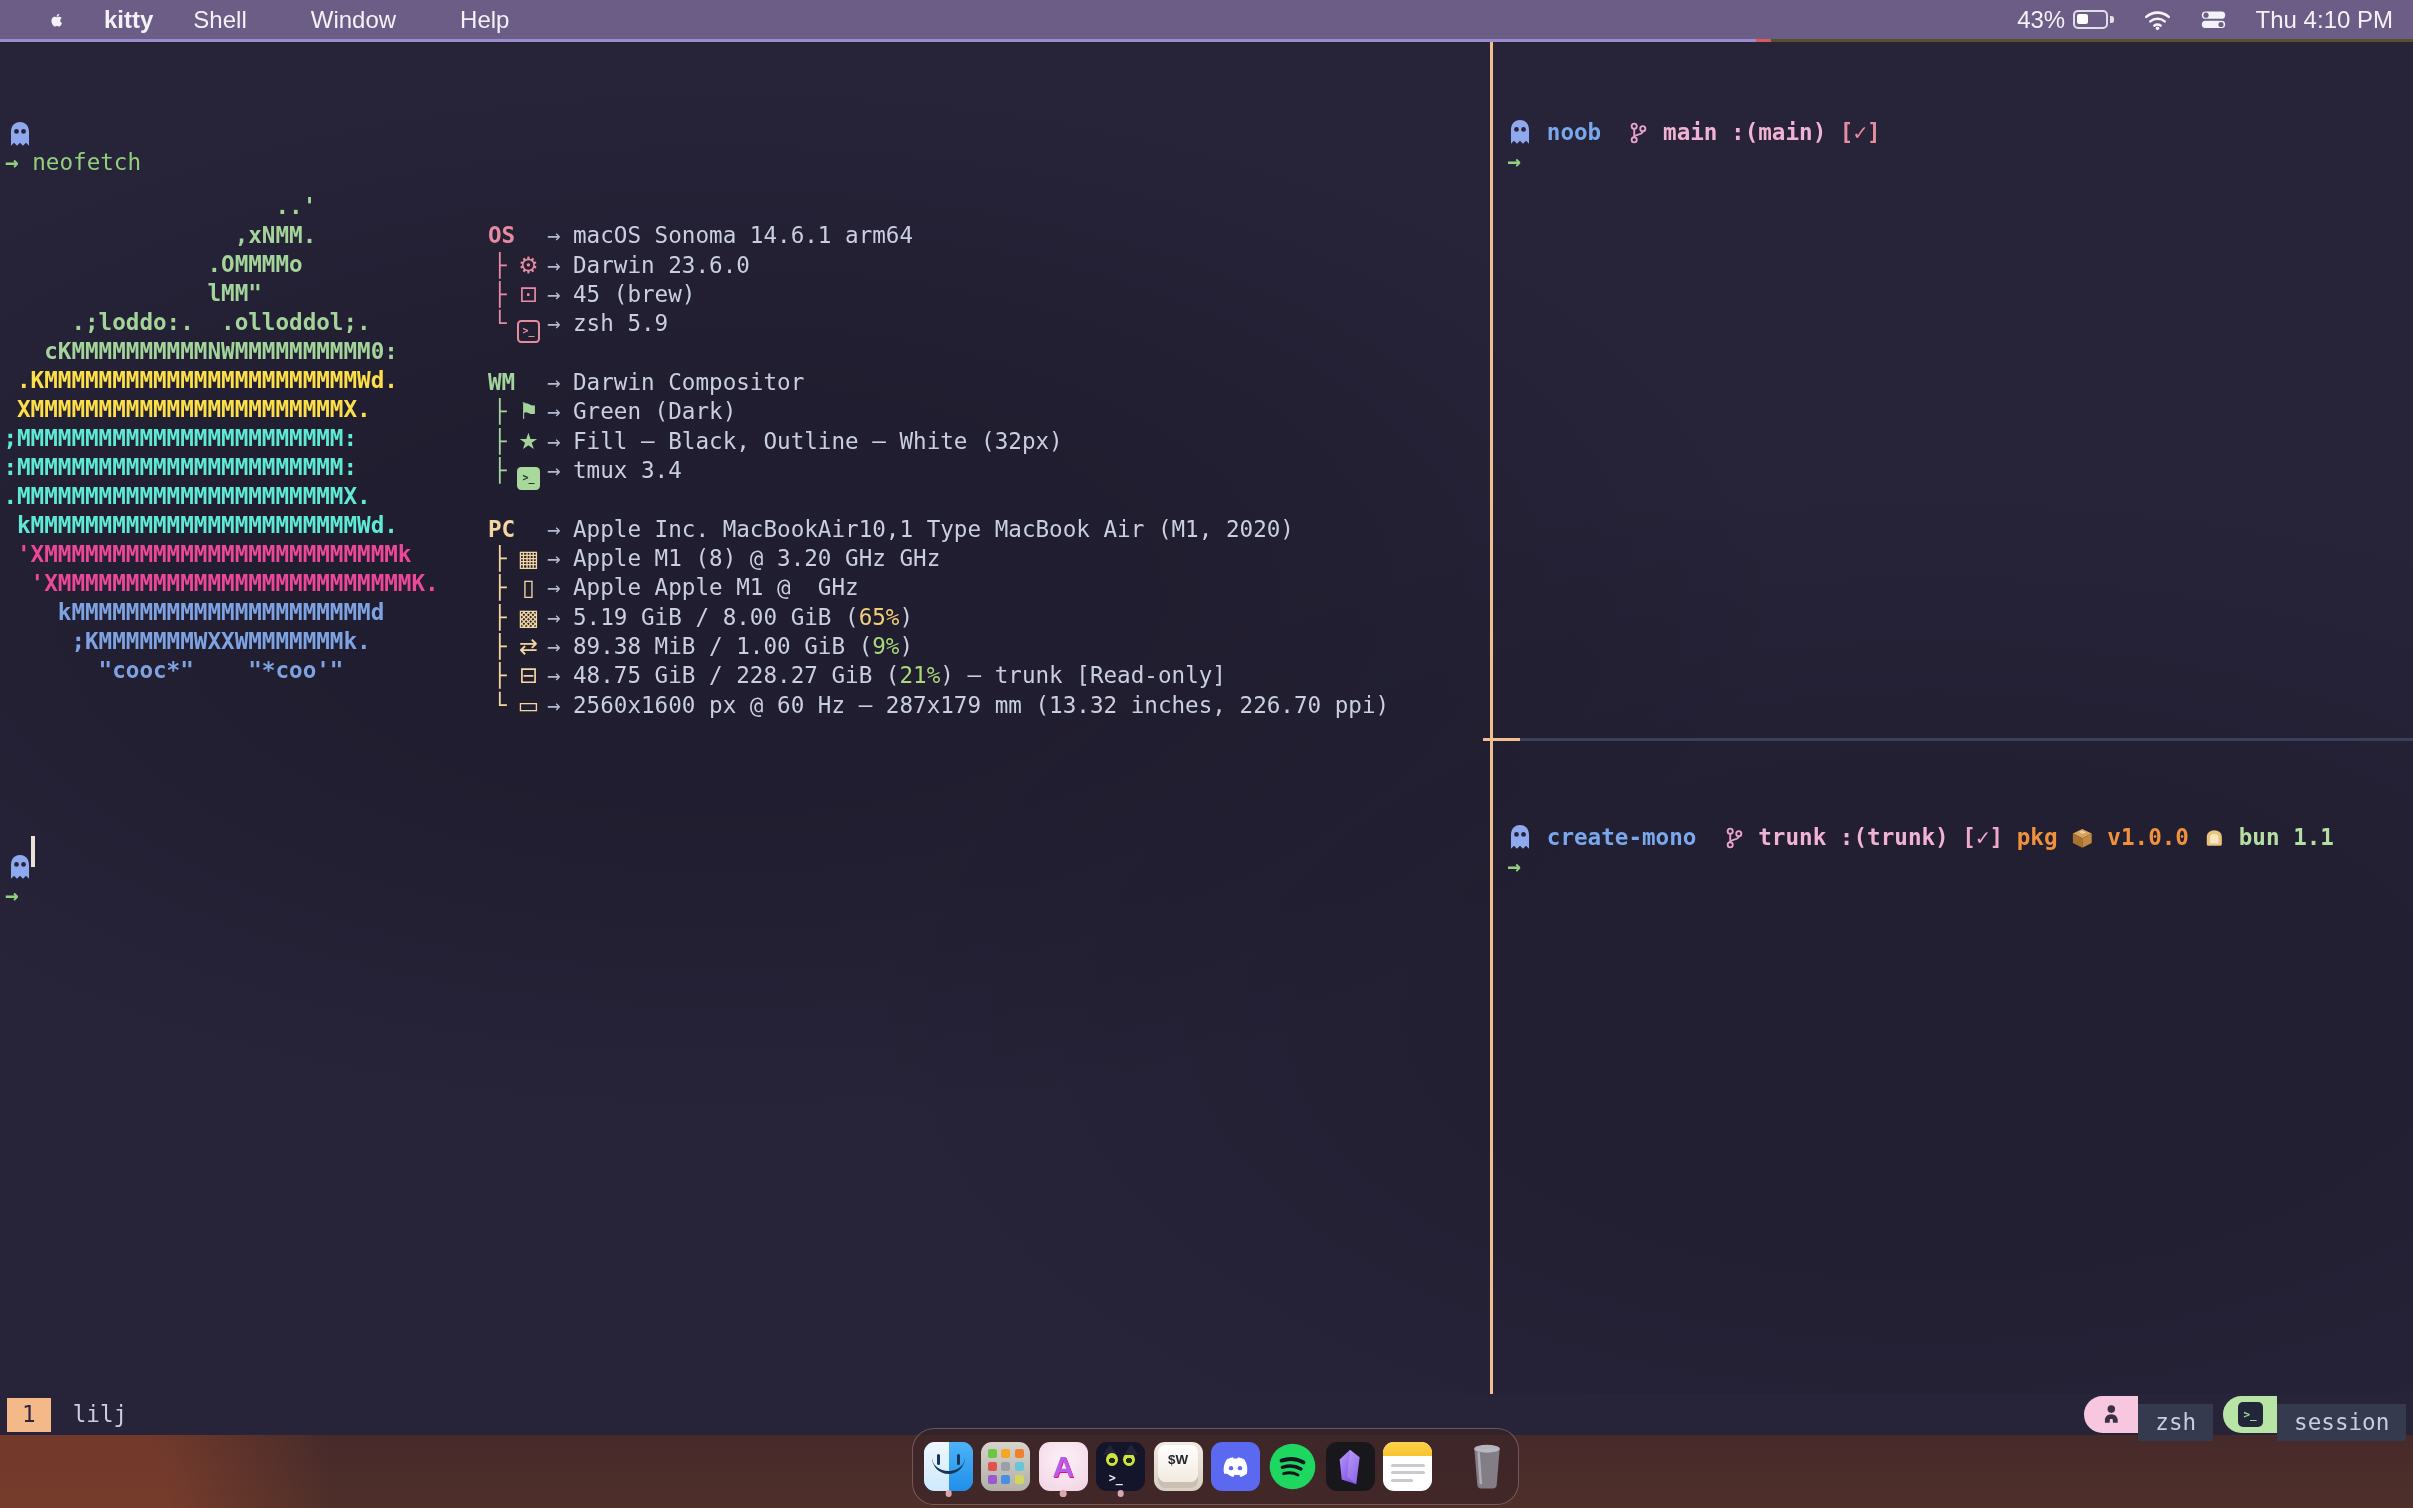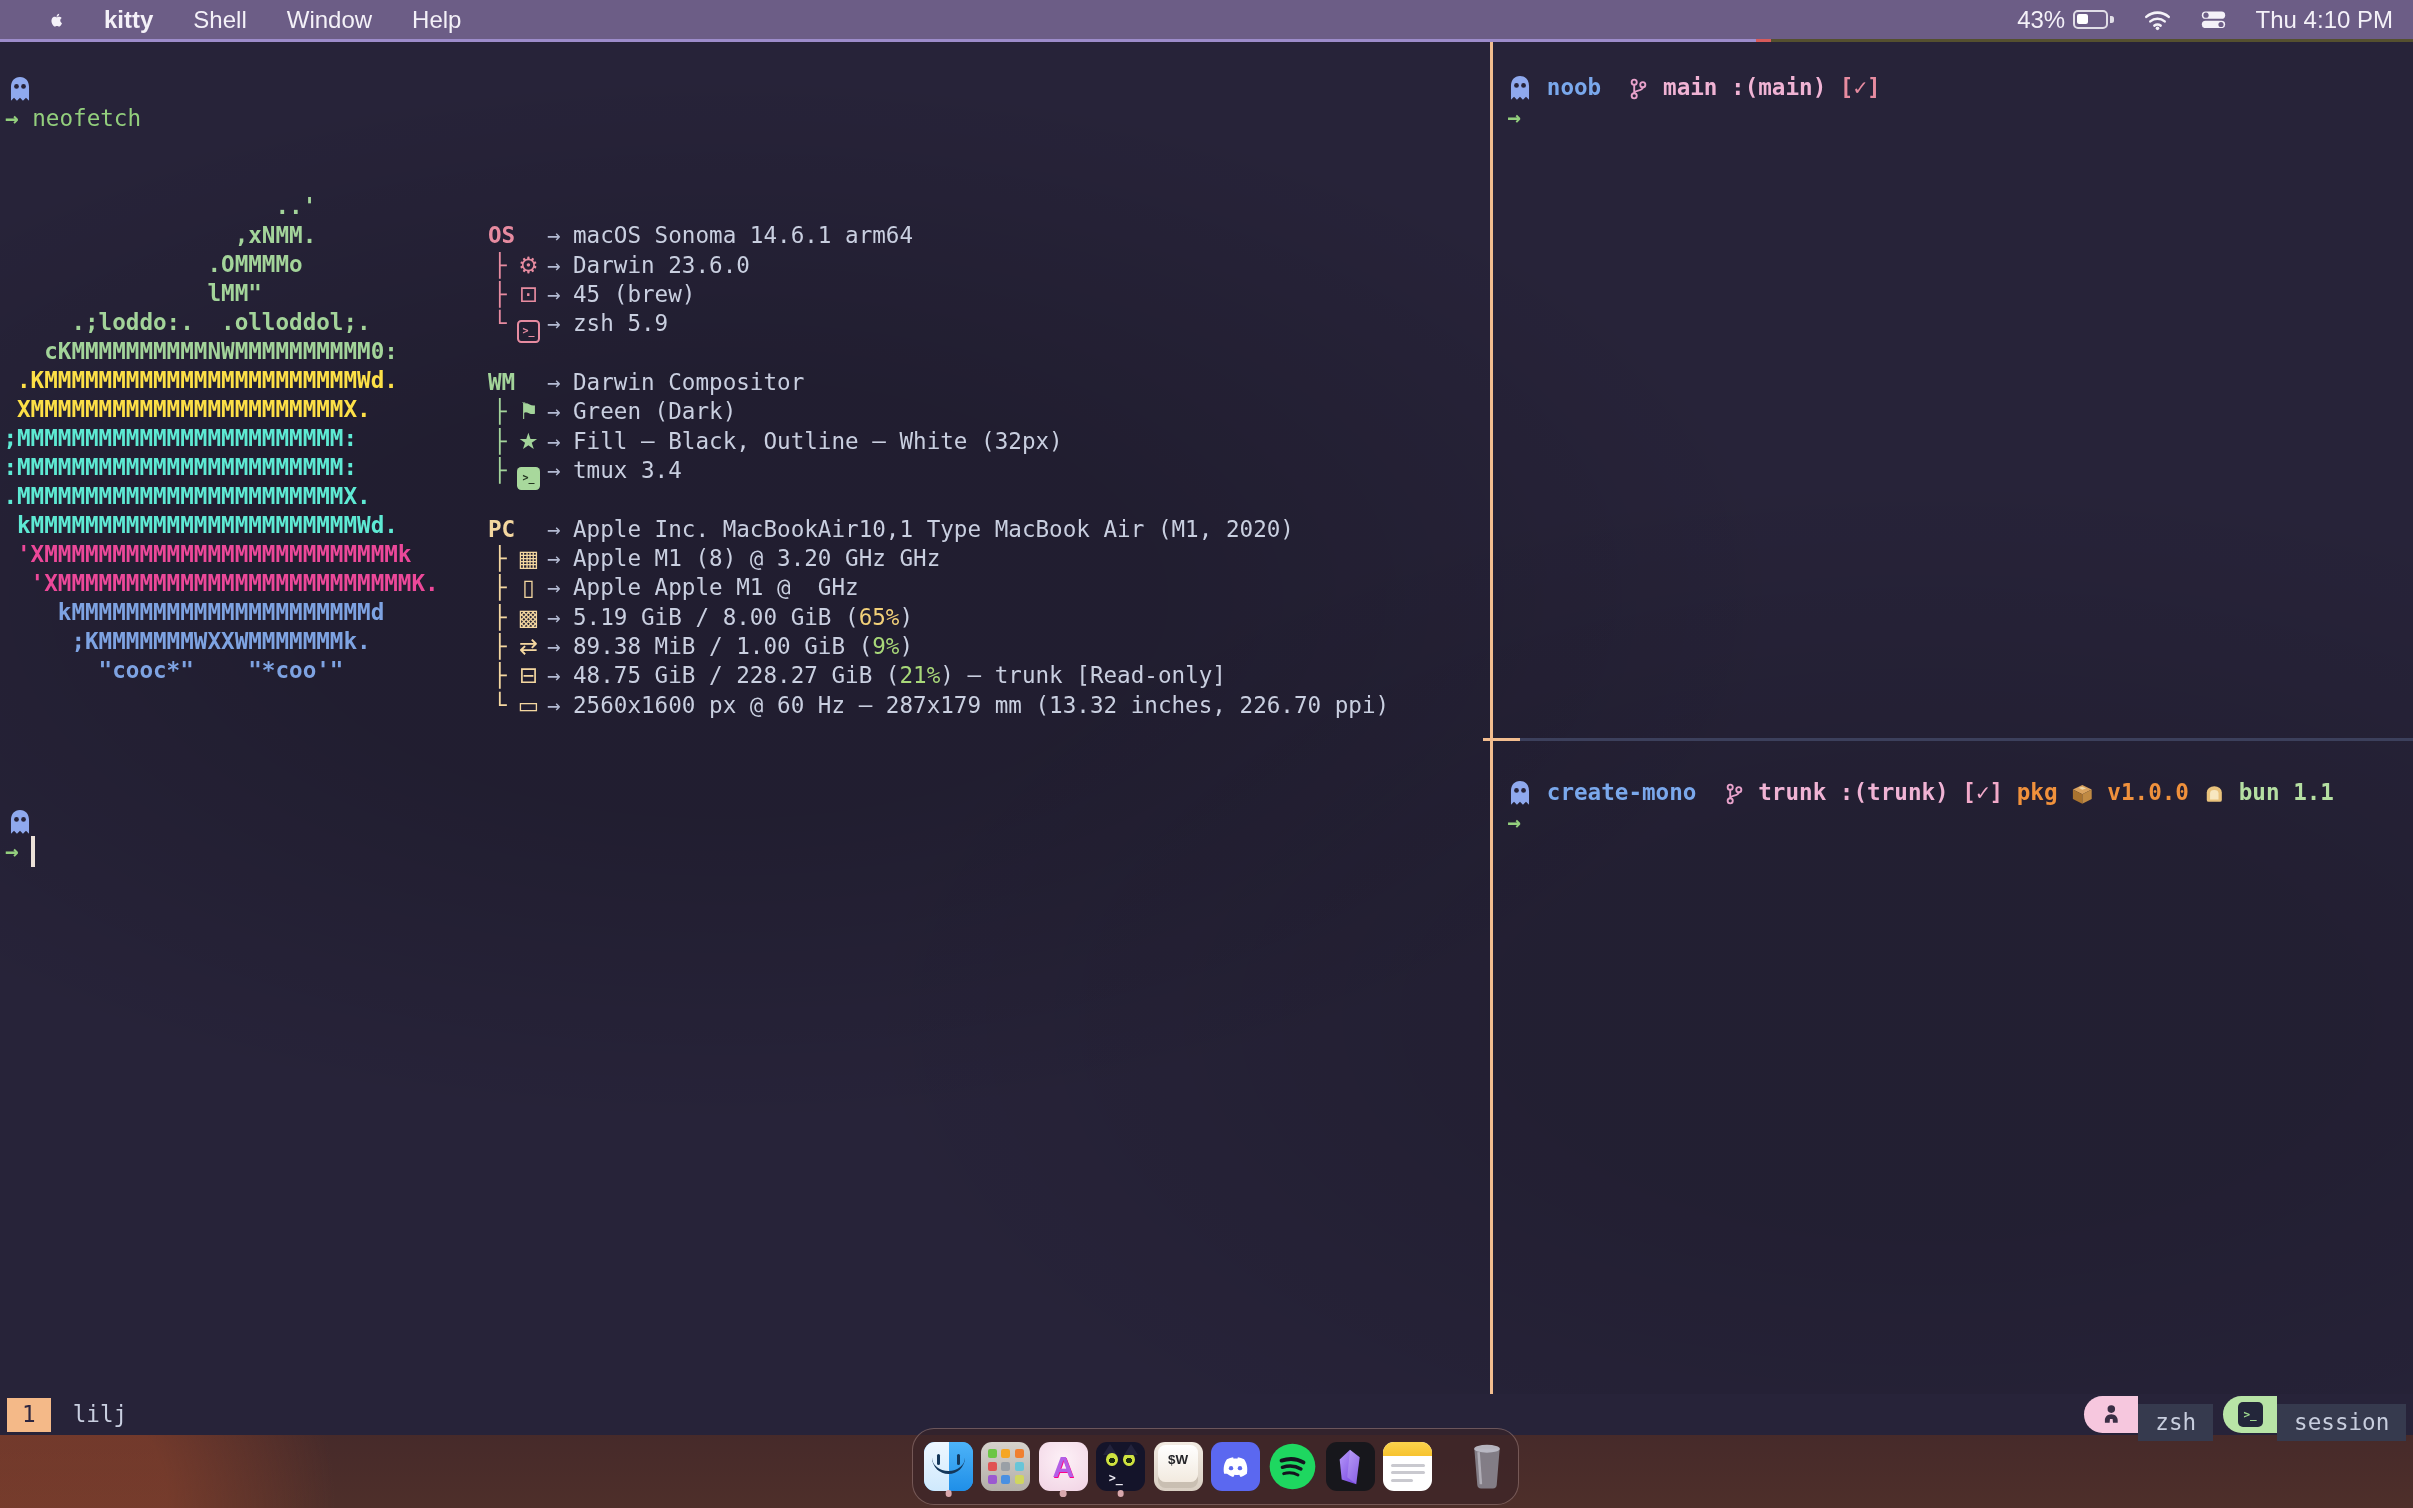--- a/index.html
+++ b/index.html
@@ -40,21 +40,21 @@
   .a-green{color:#a3d49a} .a-yellow{color:#fde047} .a-rose{color:#5eead4} .a-pink{color:#ec4899} .a-blue{color:#7ea3e2}
 
   .pane { position:absolute; }
   .pane-left { left:0; top:0; width:1490px; height:1352px; }
   .vsplit { position:absolute; left:1490px; top:0; width:2.5px; height:1352px; background:#f2bd8f; }
   .hsplit { position:absolute; left:1493px; top:696px; width:921px; height:2.5px; background:#3c405c; }
   .hstub  { position:absolute; left:1483px; top:696px; width:37px; height:2.5px; background:#f2bd8f; }
   .pane-rtop { left:1493px; top:0; width:921px; height:696px; }
   .pane-rbot { left:1493px; top:699px; width:921px; height:653px; }
 
-  .tline { position:absolute; white-space:pre; display:flex; align-items:center; }
+  .tline { position:absolute; white-space:pre; display:flex; align-items:flex-end;margin-top:44px; }
   .ghost-line { height:29px; }
   pre.art { position:absolute; left:3.4px; top:150px; font-size:22.6px; line-height:29px; font-family:"DejaVu Sans Mono",monospace; font-weight:700; }
   pre.art span { display:block; }
 
   .iline { position:absolute; left:488px; height:29px; white-space:pre; }
   .ihead { position:absolute; left:0; font-weight:700; }
   .itree { position:absolute; left:5px; }
   .iicn  { position:absolute; left:23.5px; width:34px; text-align:center; font-family:"DejaVu Sans",sans-serif; }
   .iarr  { position:absolute; left:59px; }
   .itxt  { position:absolute; left:85px; }
@@ -125,21 +125,21 @@
 <body>
 
 <div class="menubar">
   <div class="mb-left">
     <span style="display:flex">
       <svg width="20" height="23.5" viewBox="0 0 160 190">
           <path fill="#f4f1f8" d="M130.5 100.9c-.6-13.2 10.8-19.6 11.3-19.9-6.2-9-15.8-10.2-19.2-10.3-8.1-.8-15.9 4.8-20 4.8-4.2 0-10.5-4.7-17.3-4.6-8.9.1-17.1 5.2-21.7 13.1-9.3 16.1-2.4 39.9 6.6 52.9 4.4 6.4 9.7 13.6 16.6 13.3 6.7-.3 9.2-4.3 17.3-4.3 8 0 10.3 4.3 17.3 4.2 7.2-.1 11.7-6.5 16.1-12.9 5.1-7.4 7.2-14.6 7.3-15-.2-.1-14-5.4-14.3-21.3zM116.4 62.6c3.7-4.5 6.2-10.7 5.5-16.9-5.3.2-11.8 3.5-15.6 8-3.4 3.9-6.4 10.3-5.6 16.3 6 .5 12-3 15.7-7.4z"></path>
         </svg>
     </span>
     <span class="mb-app">kitty</span>
-    <span id="menus" style="display:flex;gap:40px">
+    <span id="menus" style="display:flex;gap:64px">
         <span class="mb-item">Shell</span>
         <span class="mb-item">Window</span>
         <span class="mb-item">Help</span>
       </span>
   </div>
   <div class="mb-right">
     <span class="mb-batt">
       <span>43%</span>
       <span class="batt-body">
           <span class="batt-fill"></span>

